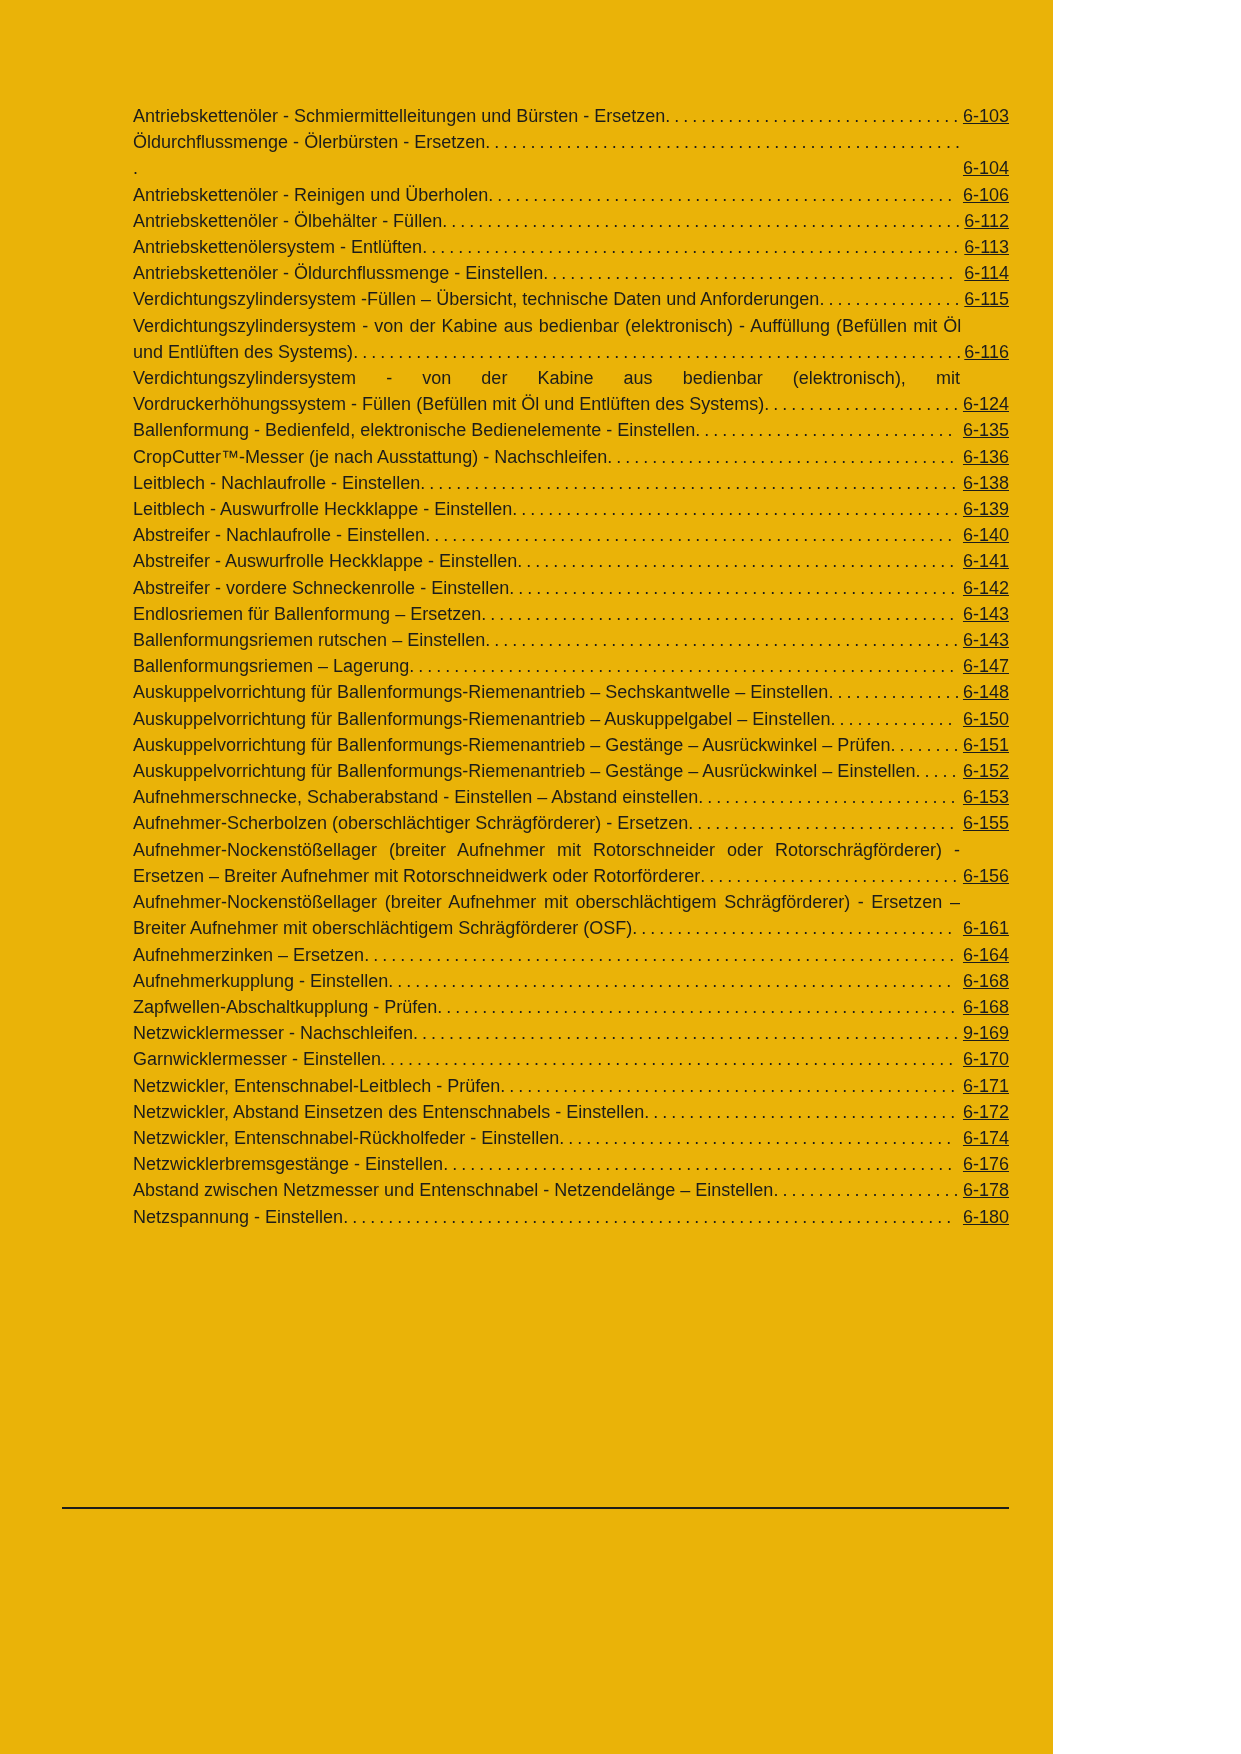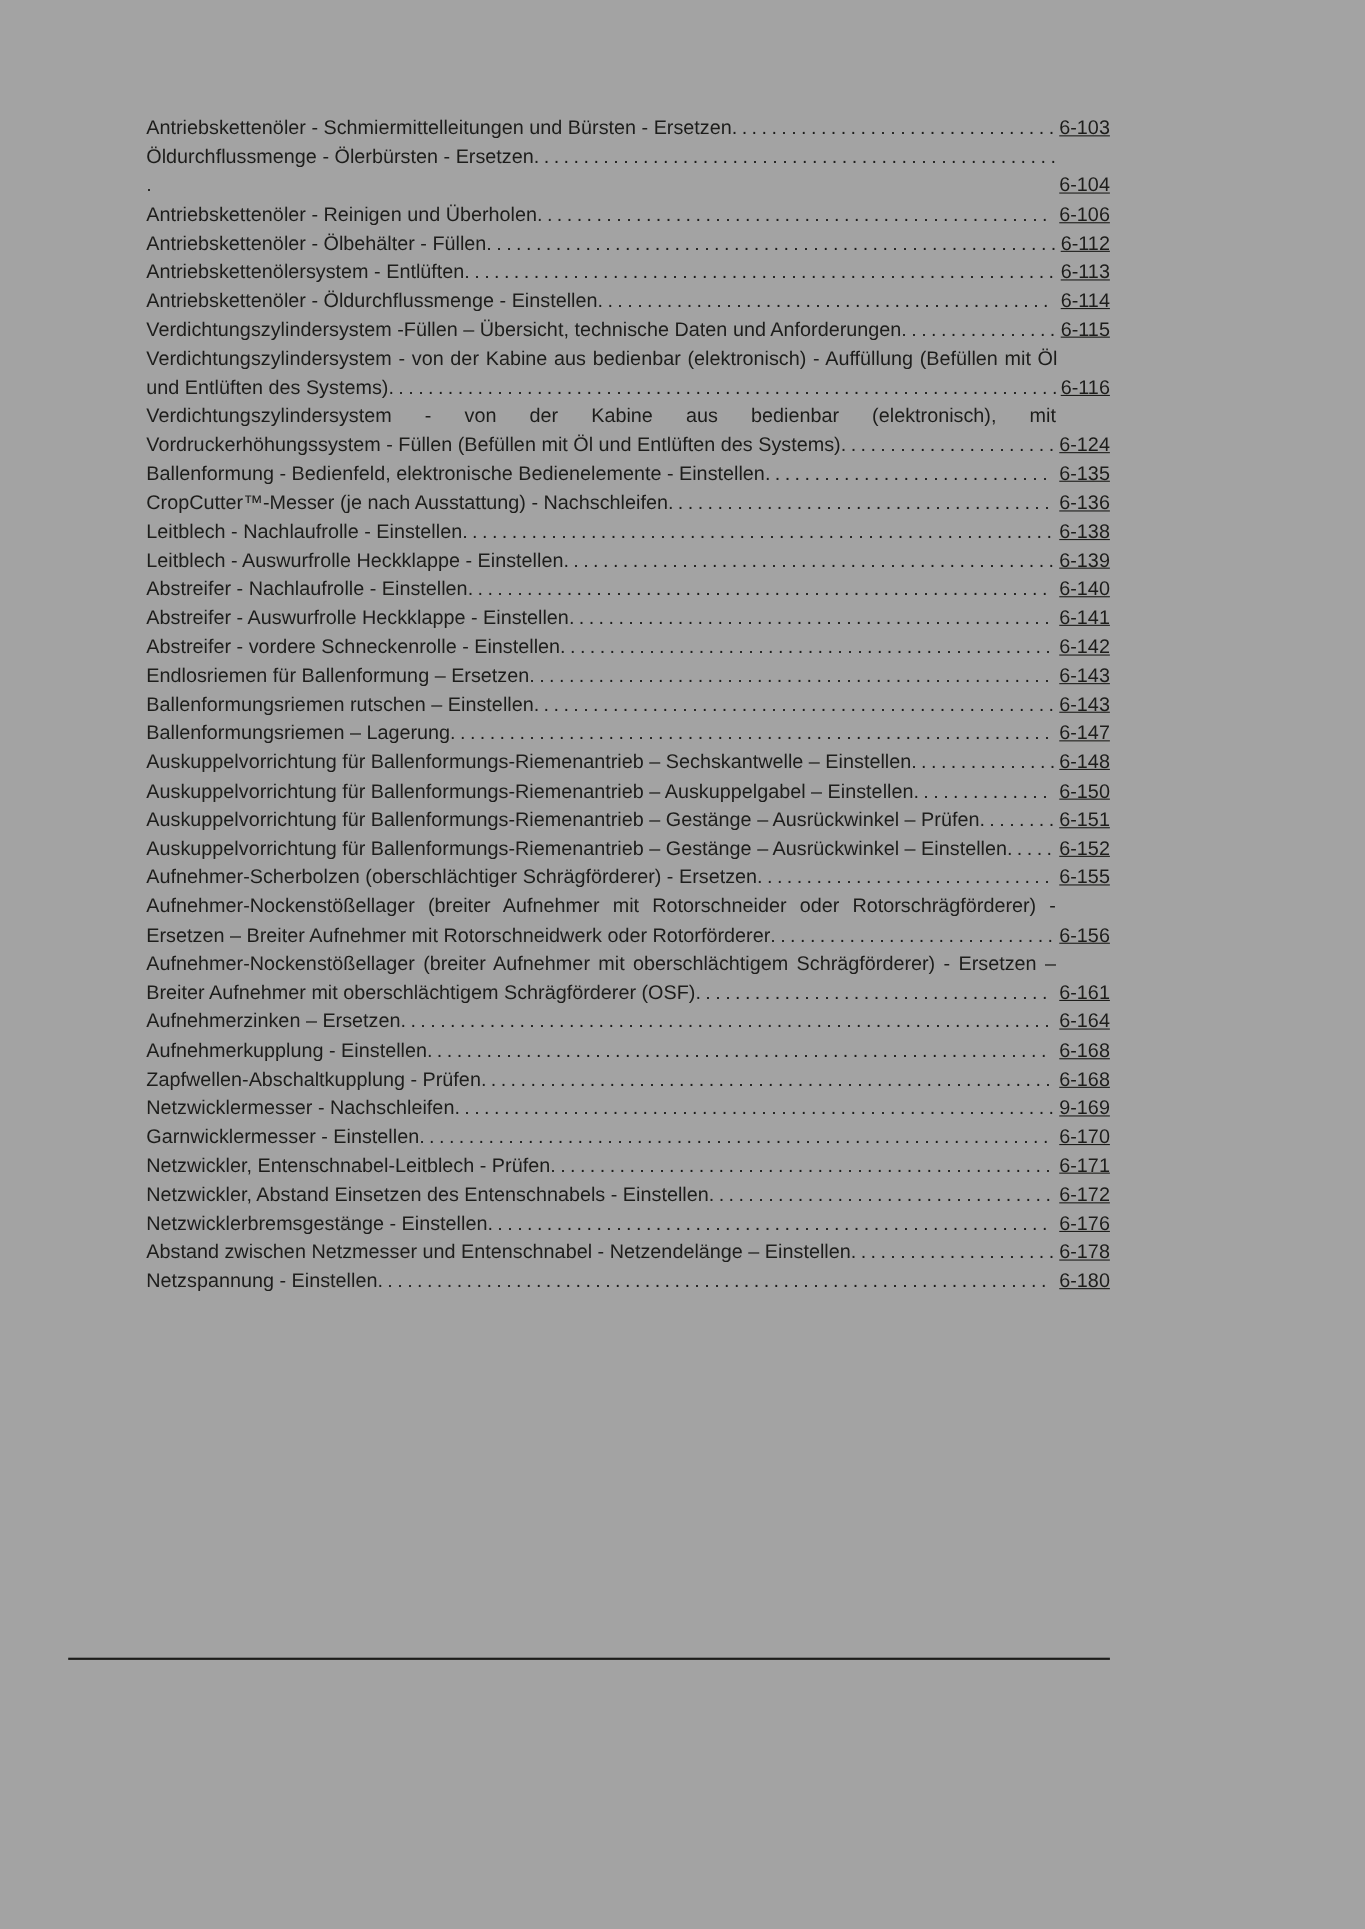--- a/index.html
+++ b/index.html
@@ -1,21 +1,21 @@
 <!DOCTYPE html>
 <html lang="de"><head>
 <meta charset="utf-8">
 <style>
   * { margin: 0; padding: 0; box-sizing: border-box; }
   html, body { background: #ffffff; }
   .page {
     position: relative;
-    width: 1241px;
+    width: 1053px;
     height: 1754px;
-    background: #a3a3a3;
+    background: #eab308;
     font-family: "Liberation Sans", sans-serif;
     color: #1d1d1b;
     overflow: hidden;
   }
   .toc {
     position: absolute;
     left: 133px;
     top: 103px;
     width: 876px;
     font-size: 18px;
@@ -139,20 +139,24 @@
   </div>
       <div class="toc-entry">
     <span class="toc-left"><span class="toc-title">Auskuppelvorrichtung für Ballenformungs-Riemenantrieb – Gestänge – Ausrückwinkel – Prüfen</span><span class="toc-dots">. . . . . . . . </span></span>
     <span class="toc-page">6-151</span>
   </div>
       <div class="toc-entry">
     <span class="toc-left"><span class="toc-title">Auskuppelvorrichtung für Ballenformungs-Riemenantrieb – Gestänge – Ausrückwinkel – Einstellen</span><span class="toc-dots">. . . . . </span></span>
     <span class="toc-page">6-152</span>
   </div>
       <div class="toc-entry">
+    <span class="toc-left"><span class="toc-title">Aufnehmerschnecke, Schaberabstand - Einstellen – Abstand einstellen</span><span class="toc-dots">. . . . . . . . . . . . . . . . . . . . . . . . . . . . . </span></span>
+    <span class="toc-page">6-153</span>
+  </div>
+      <div class="toc-entry">
     <span class="toc-left"><span class="toc-title">Aufnehmer-Scherbolzen (oberschlächtiger Schrägförderer) - Ersetzen</span><span class="toc-dots">. . . . . . . . . . . . . . . . . . . . . . . . . . . . . . </span></span>
     <span class="toc-page">6-155</span>
   </div>
       <div class="toc-entry">
     <span class="toc-left"><span class="toc-title">Aufnehmer-Nockenstößellager (breiter Aufnehmer mit Rotorschneider oder Rotorschrägförderer) - Ersetzen – Breiter Aufnehmer mit Rotorschneidwerk oder Rotorförderer</span><span class="toc-dots">. . . . . . . . . . . . . . . . . . . . . . . . . . . . . </span></span>
     <span class="toc-page">6-156</span>
   </div>
       <div class="toc-entry">
     <span class="toc-left"><span class="toc-title">Aufnehmer-Nockenstößellager (breiter Aufnehmer mit oberschlächtigem Schrägförderer) - Ersetzen – Breiter Aufnehmer mit oberschlächtigem Schrägförderer (OSF)</span><span class="toc-dots">. . . . . . . . . . . . . . . . . . . . . . . . . . . . . . . . . . . . </span></span>
     <span class="toc-page">6-161</span>
@@ -177,20 +181,24 @@
     <span class="toc-left"><span class="toc-title">Garnwicklermesser - Einstellen</span><span class="toc-dots">. . . . . . . . . . . . . . . . . . . . . . . . . . . . . . . . . . . . . . . . . . . . . . . . . . . . . . . . . . . . . . . . </span></span>
     <span class="toc-page">6-170</span>
   </div>
       <div class="toc-entry">
     <span class="toc-left"><span class="toc-title">Netzwickler, Entenschnabel-Leitblech - Prüfen</span><span class="toc-dots">. . . . . . . . . . . . . . . . . . . . . . . . . . . . . . . . . . . . . . . . . . . . . . . . . . . </span></span>
     <span class="toc-page">6-171</span>
   </div>
       <div class="toc-entry">
     <span class="toc-left"><span class="toc-title">Netzwickler, Abstand Einsetzen des Entenschnabels - Einstellen</span><span class="toc-dots">. . . . . . . . . . . . . . . . . . . . . . . . . . . . . . . . . . . </span></span>
     <span class="toc-page">6-172</span>
+  </div>
+      <div class="toc-entry">
+    <span class="toc-left"><span class="toc-title">Netzwickler, Entenschnabel-Rückholfeder - Einstellen</span><span class="toc-dots">. . . . . . . . . . . . . . . . . . . . . . . . . . . . . . . . . . . . . . . . . . . . </span></span>
+    <span class="toc-page">6-174</span>
   </div>
       <div class="toc-entry">
     <span class="toc-left"><span class="toc-title">Netzwicklerbremsgestänge - Einstellen</span><span class="toc-dots">. . . . . . . . . . . . . . . . . . . . . . . . . . . . . . . . . . . . . . . . . . . . . . . . . . . . . . . . . </span></span>
     <span class="toc-page">6-176</span>
   </div>
       <div class="toc-entry">
     <span class="toc-left"><span class="toc-title">Abstand zwischen Netzmesser und Entenschnabel - Netzendelänge – Einstellen</span><span class="toc-dots">. . . . . . . . . . . . . . . . . . . . . </span></span>
     <span class="toc-page">6-178</span>
   </div>
       <div class="toc-entry">

